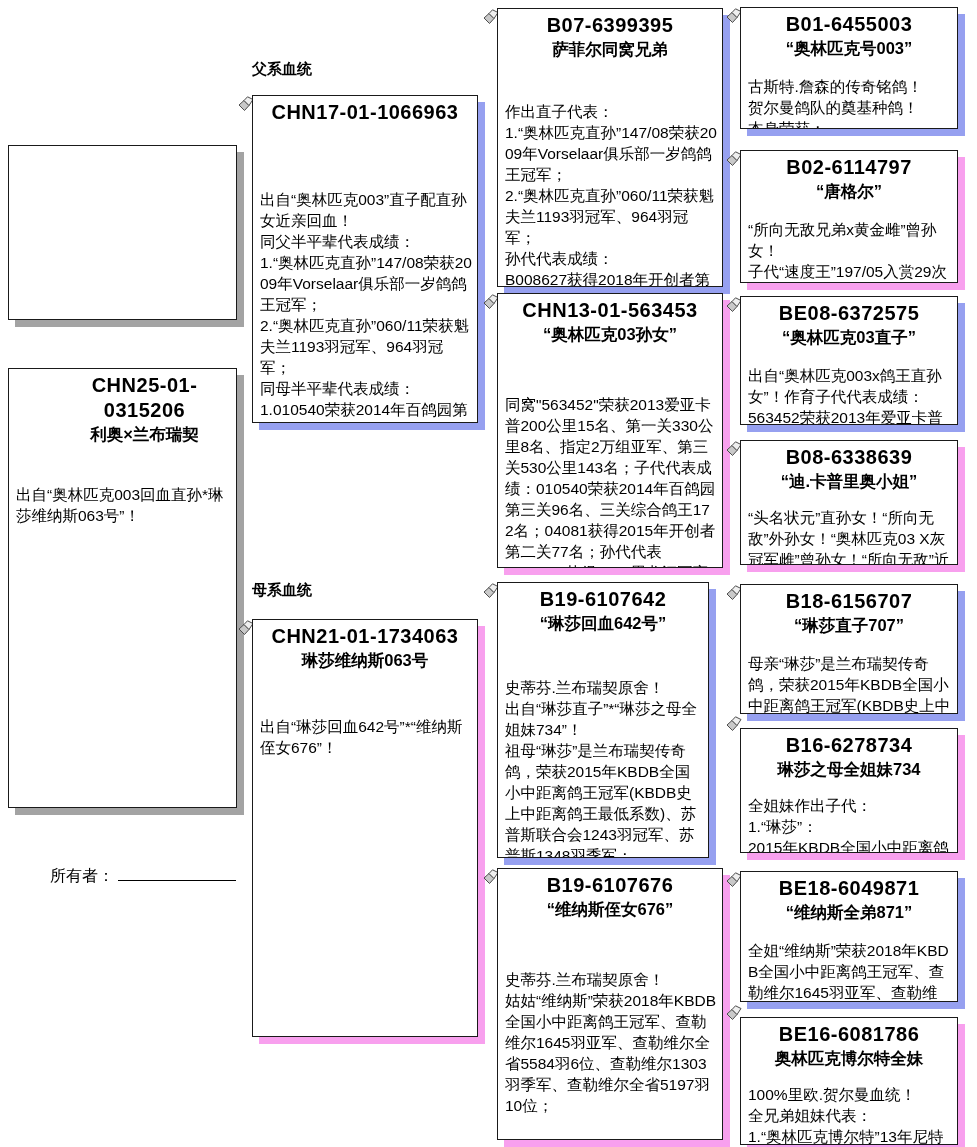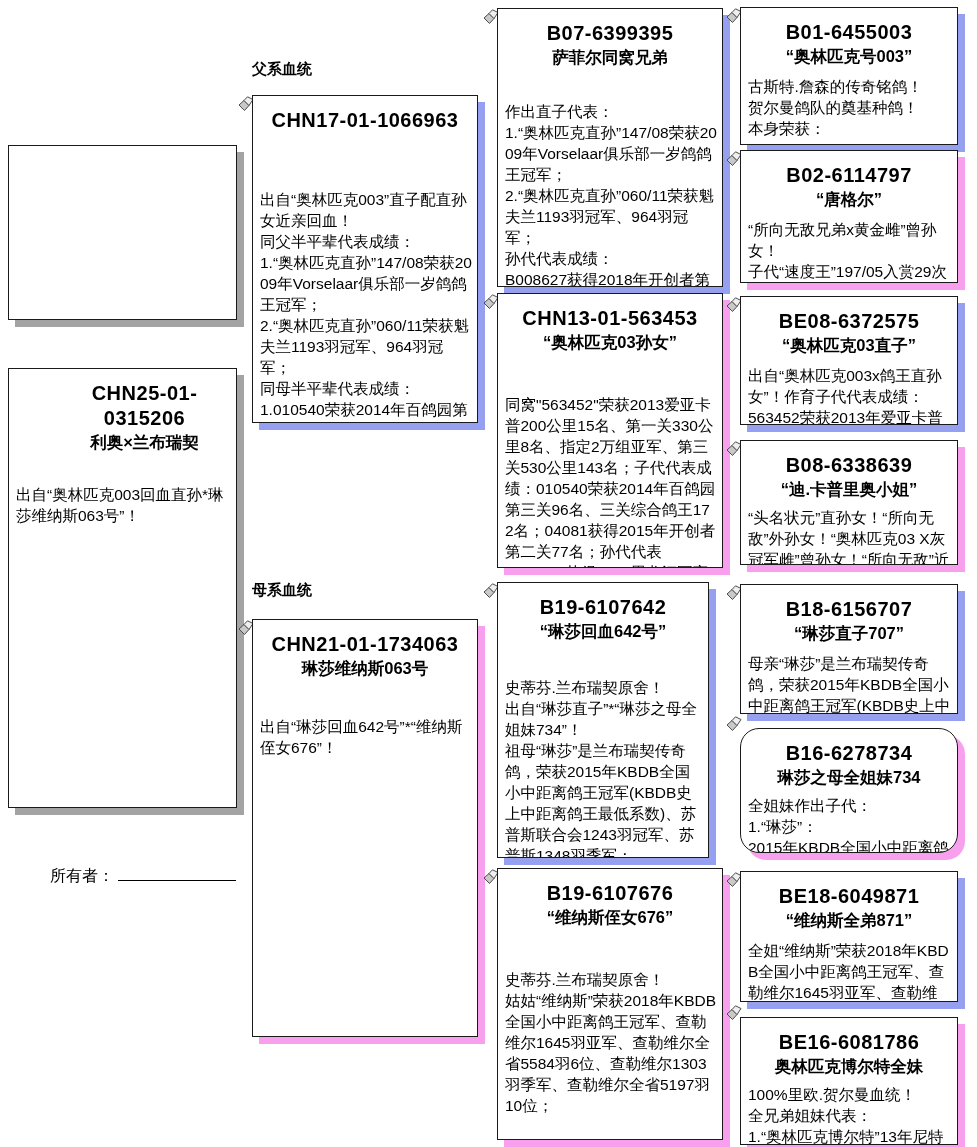--- a/index.html
+++ b/index.html
@@ -6,21 +6,21 @@
   #stage {
     position:relative; width:977px; height:1147px; overflow:hidden;
     background:#ffffff;
     font-family:"Liberation Sans","DejaVu Sans",sans-serif;
     color:#000;
   }
   .box {
     position:absolute; background:#fff; border:1.5px solid #1a1a1a;
     box-sizing:border-box; overflow:hidden;
   }
-  .num  { font-weight:bold; font-size:20px; line-height:25px; text-align:center; margin-top:12px; letter-spacing:0.5px; }
+  .num  { font-weight:bold; font-size:20px; line-height:25px; text-align:center; margin-top:4px; letter-spacing:0.5px; }
   .name { font-weight:bold; font-size:16.5px; line-height:22px; text-align:center; }
   .body {
     position:absolute; left:7px; right:5px;
     font-size:15.5px; line-height:21px; white-space:pre-line;
     word-break:break-all;
   }
   .blood-label { position:absolute; font-weight:bold; font-size:15px; }
   .clip { position:absolute; width:17px; height:16px; }
   .owner { position:absolute; font-size:16px; }
   .owner-line { display:inline-block; width:118px; border-bottom:1.7px solid #000; height:14px; margin-left:4px; }
@@ -113,21 +113,21 @@
     <div class="num">B19-6107676</div>
     <div class="name">“维纳斯侄女676”</div>
     <div class="body" style="top:100px">史蒂芬.兰布瑞契原舍！
 姑姑“维纳斯”荣获2018年KBDB全国小中距离鸽王冠军、查勒维尔1645羽亚军、查勒维尔全省5584羽6位、查勒维尔1303羽季军、查勒维尔全省5197羽10位；</div>
   </div>
 
   <svg class="clip" style="left:725px;top:8px" viewBox="0 0 17 16">
       <path d="M2 9 L7.5 14.5 L12 9.5 L7 4.5 Z" fill="#c9c9c9" stroke="#4d4d4d" stroke-width="1"></path>
       <path d="M7 4.5 L12 9.5 L16 3.5 L10.5 0.8 Z" fill="#efefef" stroke="#4d4d4d" stroke-width="1"></path>
     </svg>
-  <div class="box" style="left: 740px; top: 7px; width: 218px; height: 138px; box-shadow: rgb(150, 160, 240) 7px 7px 0px;">
+  <div class="box" style="left: 740px; top: 7px; width: 218px; height: 122px; box-shadow: rgb(150, 160, 240) 7px 7px 0px;">
     <div class="num">B01-6455003</div>
     <div class="name">“奥林匹克号003”</div>
     <div class="body" style="top:68px">古斯特.詹森的传奇铭鸽！
 贺尔曼鸽队的奠基种鸽！
 本身荣获：</div>
   </div>
 
   <svg class="clip" style="left:725px;top:151px" viewBox="0 0 17 16">
       <path d="M2 9 L7.5 14.5 L12 9.5 L7 4.5 Z" fill="#c9c9c9" stroke="#4d4d4d" stroke-width="1"></path>
       <path d="M7 4.5 L12 9.5 L16 3.5 L10.5 0.8 Z" fill="#efefef" stroke="#4d4d4d" stroke-width="1"></path>
@@ -167,21 +167,21 @@
   <div class="box" style="left: 740px; top: 584px; width: 218px; height: 130px; box-shadow: rgb(150, 160, 240) 7px 7px 0px;">
     <div class="num">B18-6156707</div>
     <div class="name">“琳莎直子707”</div>
     <div class="body" style="top:68px">母亲“琳莎”是兰布瑞契传奇鸽，荣获2015年KBDB全国小中距离鸽王冠军(KBDB史上中距离</div>
   </div>
 
   <svg class="clip" style="left:725px;top:716px" viewBox="0 0 17 16">
       <path d="M2 9 L7.5 14.5 L12 9.5 L7 4.5 Z" fill="#c9c9c9" stroke="#4d4d4d" stroke-width="1"></path>
       <path d="M7 4.5 L12 9.5 L16 3.5 L10.5 0.8 Z" fill="#efefef" stroke="#4d4d4d" stroke-width="1"></path>
     </svg>
-  <div class="box" style="left: 740px; top: 728px; width: 218px; height: 125px; box-shadow: rgb(248, 160, 238) 7px 7px 0px; border-radius: 19px;">
+  <div class="box" style="left: 740px; top: 728px; width: 218px; height: 125px; box-shadow: rgb(248, 160, 238) 7px 7px 0px;">
     <div class="num">B16-6278734</div>
     <div class="name">琳莎之母全姐妹734</div>
     <div class="body" style="top:66px">全姐妹作出子代：
 1.“琳莎”：
 2015年KBDB全国小中距离鸽</div>
   </div>
 
   <svg class="clip" style="left:725px;top:872px" viewBox="0 0 17 16">
       <path d="M2 9 L7.5 14.5 L12 9.5 L7 4.5 Z" fill="#c9c9c9" stroke="#4d4d4d" stroke-width="1"></path>
       <path d="M7 4.5 L12 9.5 L16 3.5 L10.5 0.8 Z" fill="#efefef" stroke="#4d4d4d" stroke-width="1"></path>

